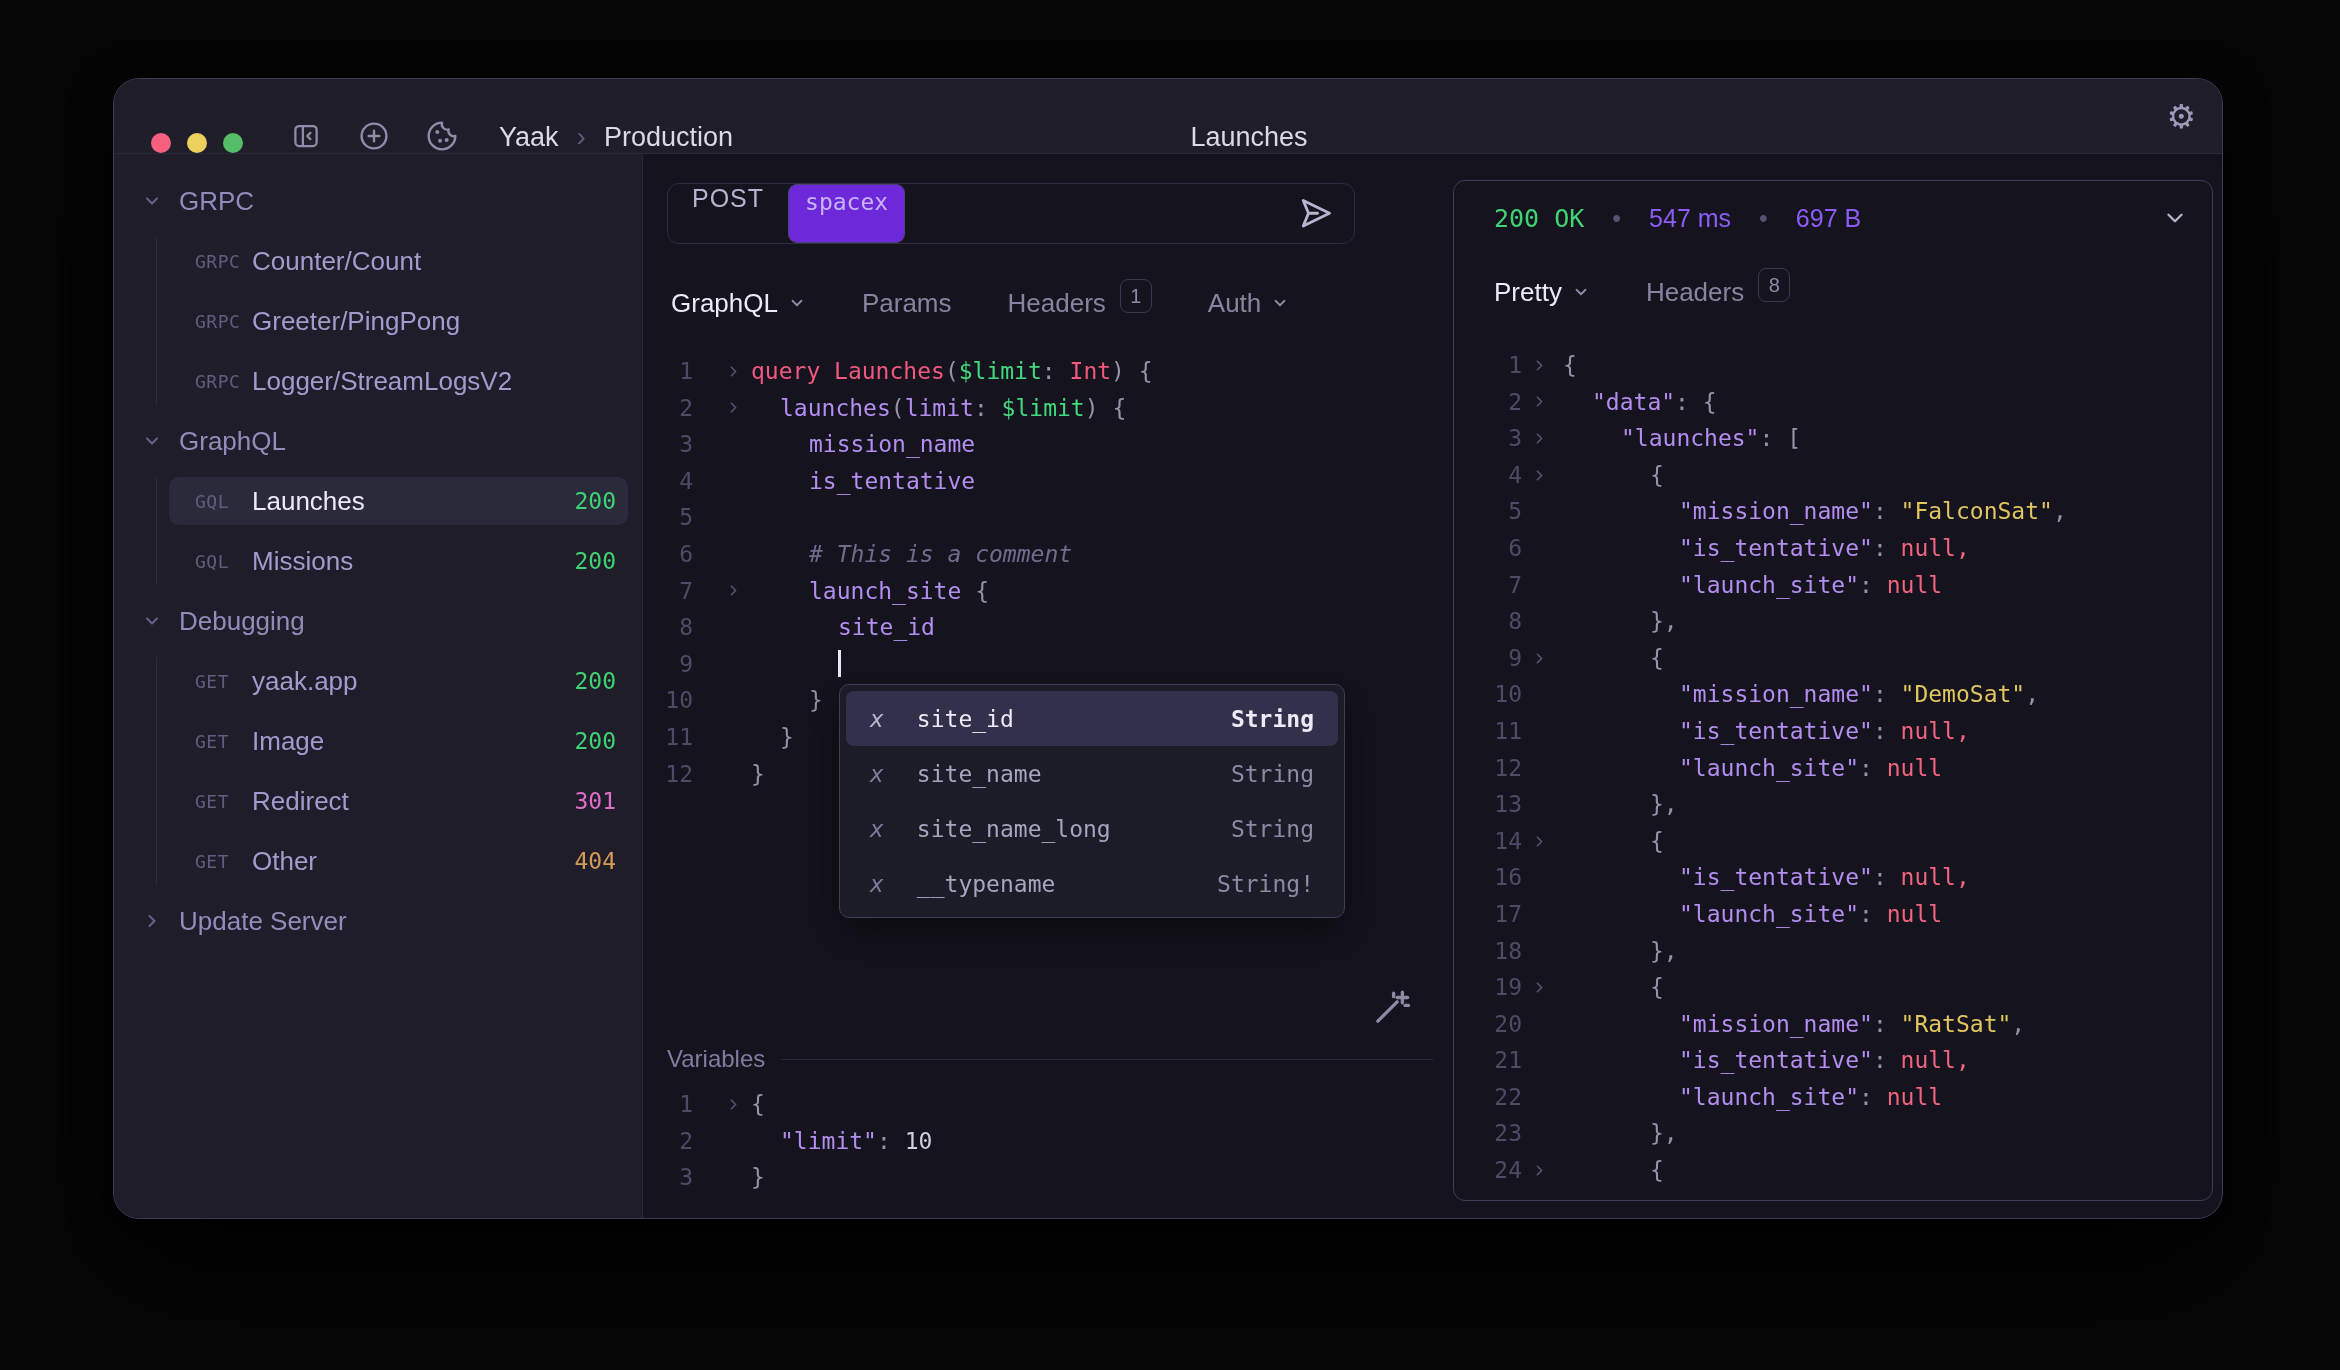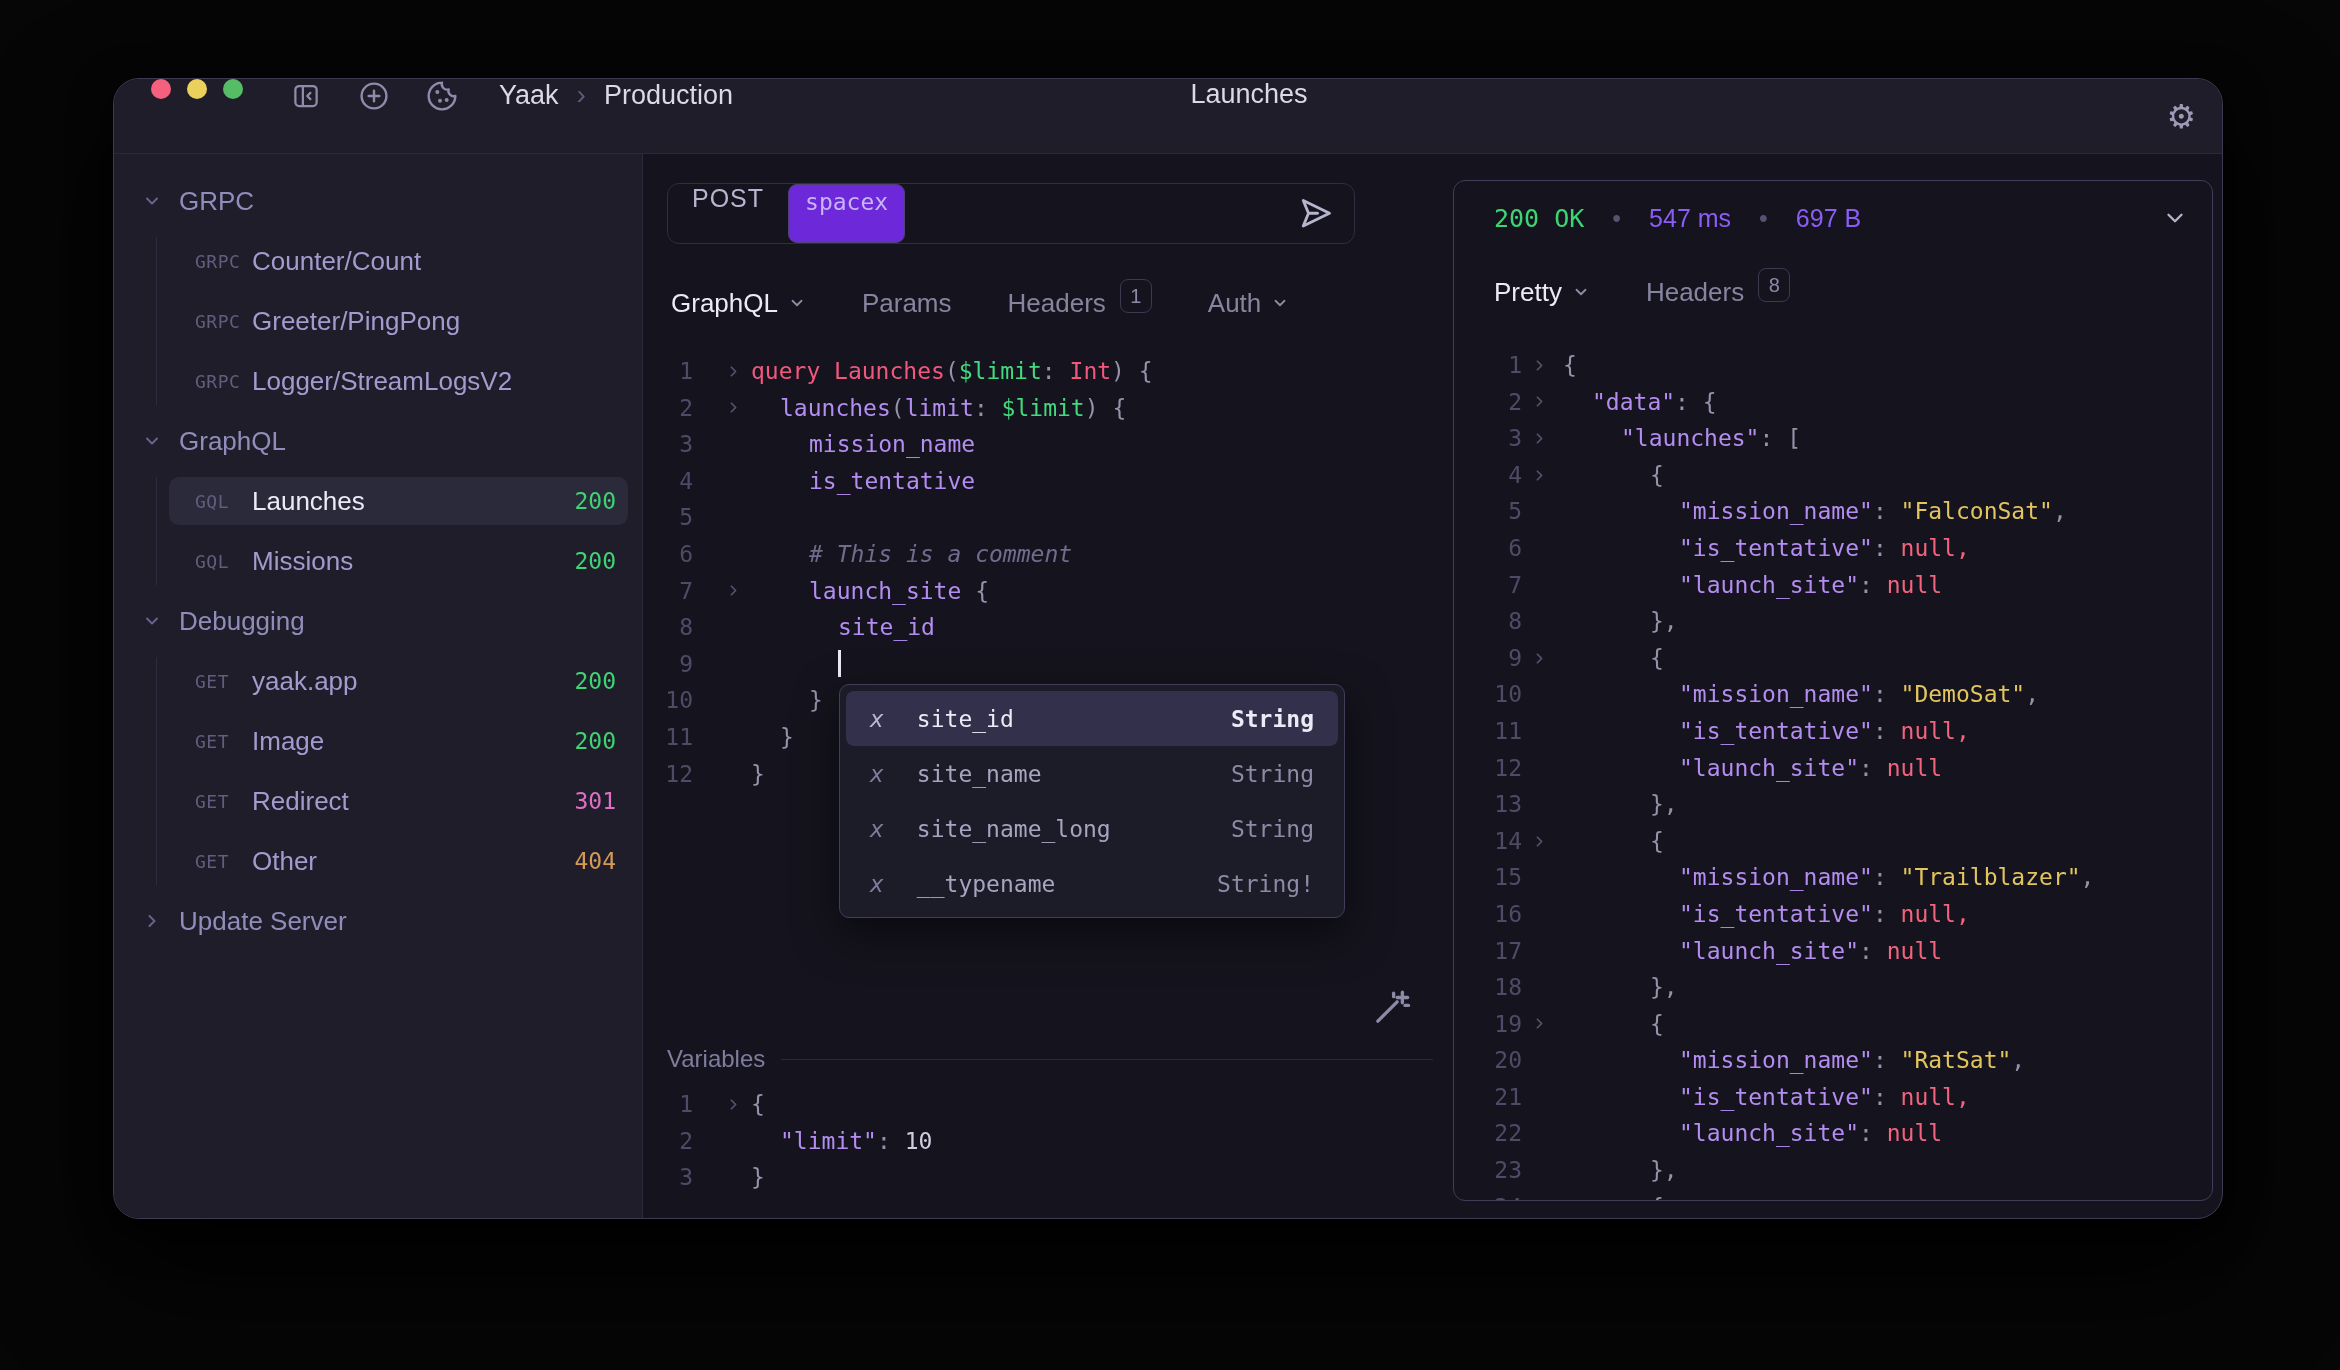--- a/index.html
+++ b/index.html
@@ -5,21 +5,21 @@
   *{box-sizing:border-box;margin:0;padding:0}
   html,body{width:2340px;height:1370px;overflow:hidden}
   body{background:#060607;font-family:"Liberation Sans",sans-serif;position:relative}
   button{background:none;border:none;color:inherit;font-family:inherit;cursor:pointer;padding:0}
 
   .window{position:absolute;left:113px;top:78px;width:2110px;height:1141px;background:#15141e;
     border:1px solid #3d3b52;border-radius:26px;overflow:hidden;
     box-shadow:0 50px 120px rgba(0,0,0,.9),0 12px 40px rgba(0,0,0,.7)}
 
   
-  .titlebar{height:75px;background:#1f1d2a;border-bottom:1px solid #2b2939;display:flex;align-items:flex-start;position:relative}
+  .titlebar{height:75px;background:#1f1d2a;border-bottom:1px solid #2b2939;display:flex;align-items:flex-end;position:relative}
   .traffic{display:flex;gap:16px;margin-left:37px}
   .light{width:20px;height:20px;border-radius:50%;display:inline-block}
   .l-red{background:var(--traffic-red)}.l-yellow{background:var(--traffic-yellow)}.l-green{background:var(--traffic-green)}
   .tb-icon{color:#8f8cab;display:flex;align-items:center;justify-content:center;width:34px;height:34px}
   .tb-icons{display:flex;gap:34px;margin-left:46px}
   .breadcrumb{display:flex;align-items:center;margin-left:40px;font-size:27px;color:#dbd9e8}
   .bc-sep{color:#5f5c7a;margin:0 18px;font-size:28px}
   .tb-title{position:absolute;left:1135px;transform:translateX(-50%);font-size:27px;color:#dbd9e8}
   .gear{position:absolute;right:26px;top:50%;transform:translateY(-50%);font-size:33px;color:#9d9ab8;line-height:1}
 
@@ -385,21 +385,20 @@
           <div class="crow"><span class="lnum">9</span><span class="fold"><svg width="17" height="17" viewBox="0 0 24 24" fill="none" class="chev-svg">
                 <polyline points="9 6 15 12 9 18" stroke="currentColor" stroke-width="2.4" stroke-linecap="round" stroke-linejoin="round"></polyline>
               </svg></span><span class="codeln" style="padding-left: 87px;"><span class="tk-p">{</span></span></div>
           <div class="crow"><span class="lnum">10</span><span class="codeln" style="padding-left: 116px;"><span class="tk-k">"mission_name"</span><span class="tk-p">: </span><span class="tk-s">"DemoSat"</span><span class="tk-p">,</span></span></div>
           <div class="crow"><span class="lnum">11</span><span class="codeln" style="padding-left: 116px;"><span class="tk-k">"is_tentative"</span><span class="tk-p">: </span><span class="tk-n0">null,</span></span></div>
           <div class="crow"><span class="lnum">12</span><span class="codeln" style="padding-left: 116px;"><span class="tk-k">"launch_site"</span><span class="tk-p">: </span><span class="tk-n0">null</span></span></div>
           <div class="crow"><span class="lnum">13</span><span class="codeln" style="padding-left: 87px;"><span class="tk-p">},</span></span></div>
           <div class="crow"><span class="lnum">14</span><span class="fold"><svg width="17" height="17" viewBox="0 0 24 24" fill="none" class="chev-svg">
                 <polyline points="9 6 15 12 9 18" stroke="currentColor" stroke-width="2.4" stroke-linecap="round" stroke-linejoin="round"></polyline>
               </svg></span><span class="codeln" style="padding-left: 87px;"><span class="tk-p">{</span></span></div>
-          <div class="crow"><span class="lnum">15</span><span class="codeln" style="padding-left: 116px;"><span class="tk-k">"mission_name"</span><span class="tk-p">: </span><span class="tk-s">"Trailblazer"</span><span class="tk-p">,</span></span></div>
           <div class="crow"><span class="lnum">16</span><span class="codeln" style="padding-left: 116px;"><span class="tk-k">"is_tentative"</span><span class="tk-p">: </span><span class="tk-n0">null,</span></span></div>
           <div class="crow"><span class="lnum">17</span><span class="codeln" style="padding-left: 116px;"><span class="tk-k">"launch_site"</span><span class="tk-p">: </span><span class="tk-n0">null</span></span></div>
           <div class="crow"><span class="lnum">18</span><span class="codeln" style="padding-left: 87px;"><span class="tk-p">},</span></span></div>
           <div class="crow"><span class="lnum">19</span><span class="fold"><svg width="17" height="17" viewBox="0 0 24 24" fill="none" class="chev-svg">
                 <polyline points="9 6 15 12 9 18" stroke="currentColor" stroke-width="2.4" stroke-linecap="round" stroke-linejoin="round"></polyline>
               </svg></span><span class="codeln" style="padding-left: 87px;"><span class="tk-p">{</span></span></div>
           <div class="crow"><span class="lnum">20</span><span class="codeln" style="padding-left: 116px;"><span class="tk-k">"mission_name"</span><span class="tk-p">: </span><span class="tk-s">"RatSat"</span><span class="tk-p">,</span></span></div>
           <div class="crow"><span class="lnum">21</span><span class="codeln" style="padding-left: 116px;"><span class="tk-k">"is_tentative"</span><span class="tk-p">: </span><span class="tk-n0">null,</span></span></div>
           <div class="crow"><span class="lnum">22</span><span class="codeln" style="padding-left: 116px;"><span class="tk-k">"launch_site"</span><span class="tk-p">: </span><span class="tk-n0">null</span></span></div>
           <div class="crow"><span class="lnum">23</span><span class="codeln" style="padding-left: 87px;"><span class="tk-p">},</span></span></div>

